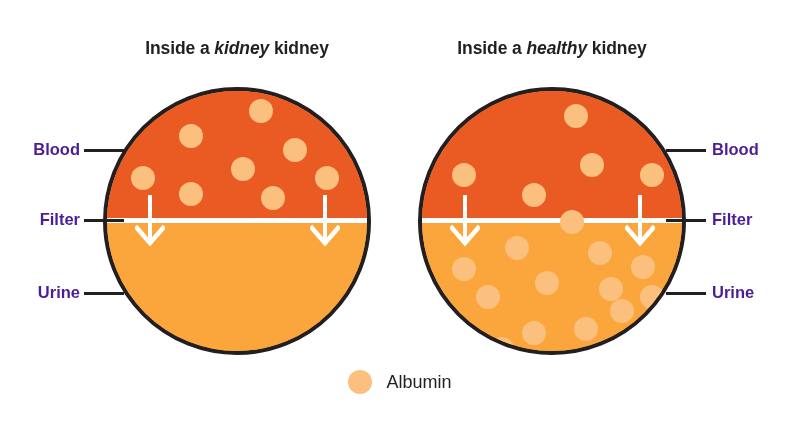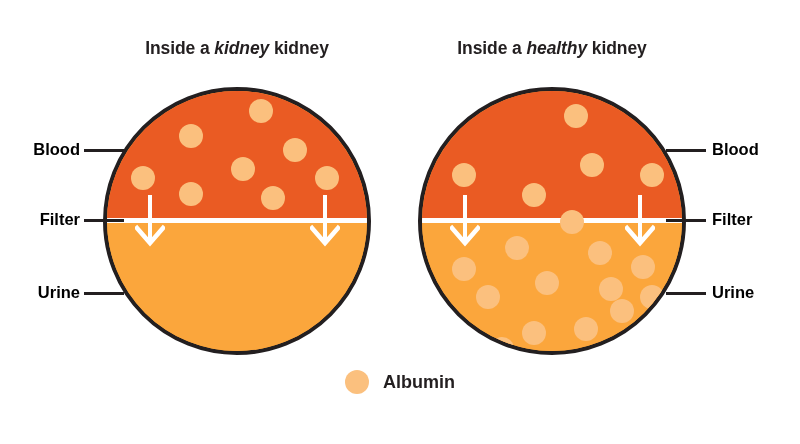--- a/index.html
+++ b/index.html
@@ -93,21 +93,21 @@
     height: 56px;
     z-index: 3;
   }
   .flow-arrow svg { display: block; }
 
   
   .side-label {
     position: absolute;
     font-size: 16.5px;
     font-weight: bold;
-    color: #000000;
+    color: #4c1d95;
     white-space: nowrap;
   }
   .side-label.left  { text-align: right; right: 0; }
   .side-label.right { text-align: left;  left: 0; }
 
   .label-group { position: absolute; height: 20px; }
   .leader-line {
     position: absolute;
     top: 9px;
     height: 2.5px;
@@ -147,21 +147,21 @@
     gap: 14px;
   }
   #legend-swatch {
     width: 24px;
     height: 24px;
     border-radius: 50%;
     background: #FBC07E;
   }
   #legend-label {
     font-size: 18px;
-    font-weight: bold;
+    font-weight: normal;
     color: #231f20;
   }
 </style>
 </head>
 <body>
 
 <div id="diagram-root">
 
   <div class="panel-title" id="title-healthy"><span>Inside a </span><span class="em">kidney</span><span> kidney</span></div>
 

